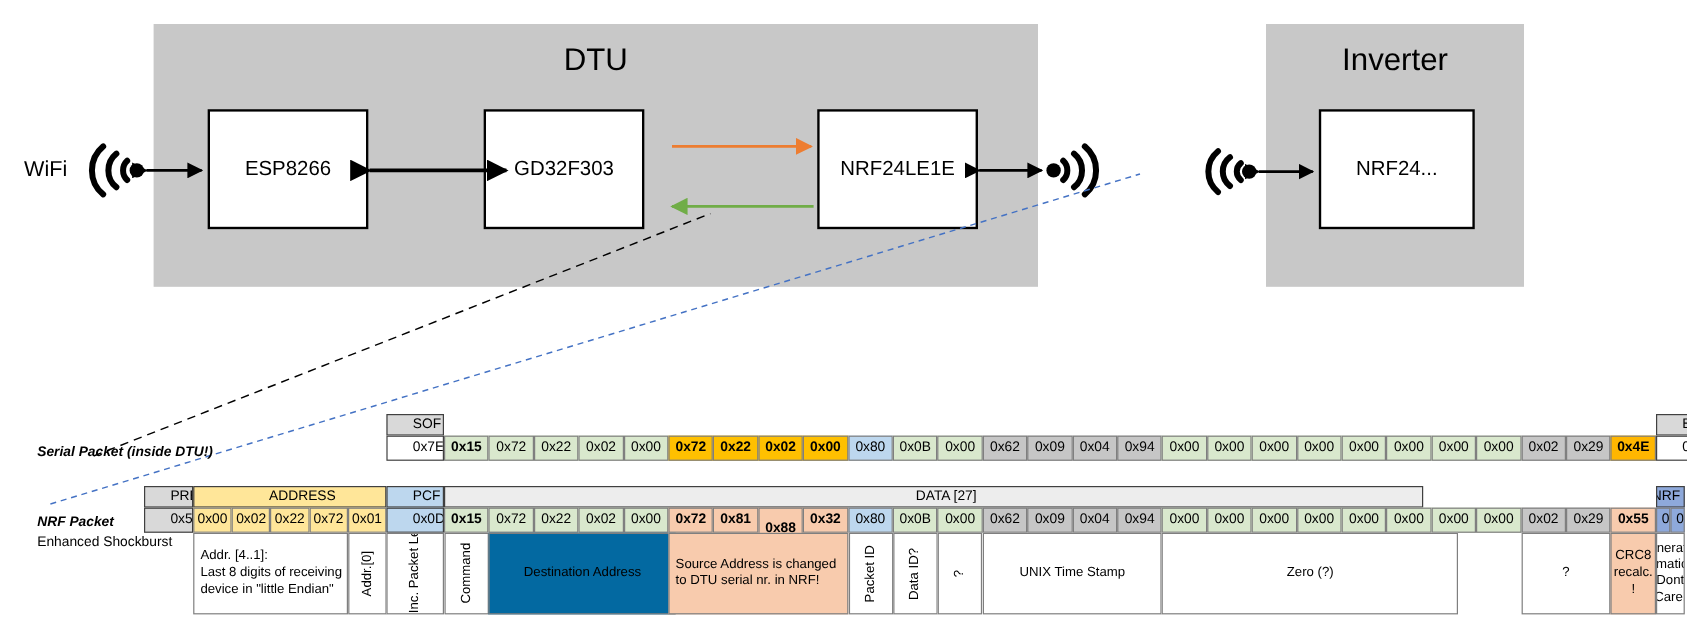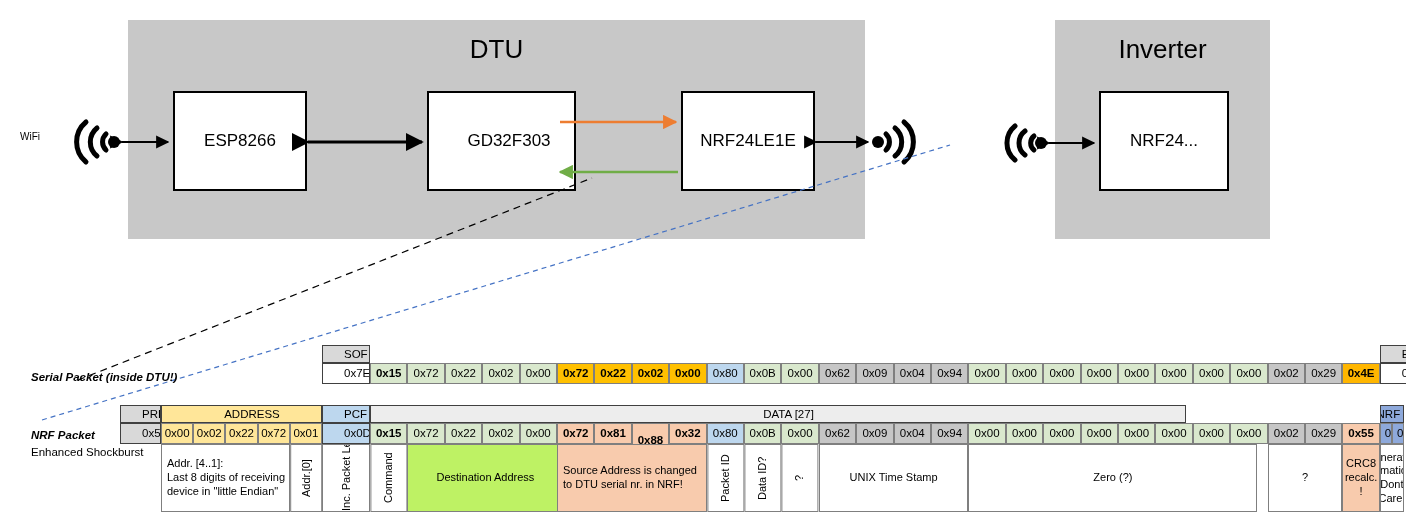--- a/index.html
+++ b/index.html
@@ -16,21 +16,21 @@
   .enclosure-title{
     position:absolute;left:0;right:0;top:14px;text-align:center;
     font-size:26px;line-height:30px;color:#000;
   }
   .chip{
     position:absolute;background:#ffffff;border:2.5px solid #000;
     display:flex;align-items:center;justify-content:center;
     font-size:17px;color:#000;text-align:center;
   }
 
-  .wifi-label{position:absolute;font-size:10px;color:#000;}
+  .wifi-label{position:absolute;font-size:18px;color:#000;}
 
   svg.overlay{position:absolute;left:0;top:0;width:1406px;height:523px;pointer-events:none;}
 
   
   #packets{position:absolute;left:0;top:0;width:1406px;height:523px;}
 
   .rowlabel{
     position:absolute;font-size:11.5px;font-style:italic;font-weight:bold;color:#000;
     white-space:nowrap;
     margin-left:25px;
@@ -63,21 +63,21 @@
 <div id="top-diagram">
 
   <div class="enclosure" style="left:128px;top:20px;width:737px;height:219px;">
     <div class="enclosure-title">DTU</div>
   </div>
 
   <div class="chip" style="left:173px;top:91px;width:130px;height:96px;">
     <span>ESP8266</span>
   </div>
 
-  <div class="chip" style="left:427px;top:91px;width:130px;height:96px;padding-left:15px;">
+  <div class="chip" style="left:403px;top:91px;width:130px;height:96px;">
     <span>GD32F303</span>
   </div>
 
   <div class="chip" style="left:681px;top:91px;width:130px;height:96px;">
     <span>NRF24LE1E</span>
   </div>
 
   <div class="enclosure" style="left:1055px;top:20px;width:215px;height:219px;">
     <div class="enclosure-title">Inverter</div>
   </div>
@@ -221,24 +221,24 @@
       <div class="cell thick" style="left: 1379.8px; top: 405px; width: 24.2px; height: 18px; background: rgb(142, 169, 219);">NRF CRC</div>
       <div class="cell left" style="left: 1379.8px; top: 423px; width: 12.1px; height: 21px; background: rgb(142, 169, 219);">0x..</div>
       <div class="cell left" style="left: 1391.9px; top: 423px; width: 12.1px; height: 21px; background: rgb(142, 169, 219);">0x..</div>
       <div class="cell desc lefttext" style="left: 161px; top: 444px; width: 128.8px; height: 68px; background: rgb(255, 255, 255);">Addr. [4..1]:<br>Last 8 digits of receiving device in "little Endian"</div>
       <div class="cell vert" style="left: 289.8px; top: 444px; width: 32.2px; height: 68px; background: rgb(255, 255, 255);">Addr.[0]</div>
       <div class="cell vert" style="left: 322px; top: 444px; width: 48px; height: 68px; background: rgb(255, 255, 255);">
         <span class="vline">9 Bit!</span>
         <span class="vline">Inc. Packet Length</span>
       </div>
       <div class="cell vert" style="left: 370px; top: 444px; width: 37.4px; height: 68px; background: rgb(255, 255, 255);">Command</div>
-      <div class="cell desc" style="left: 407.4px; top: 444px; width: 156px; height: 68px; background: #bef264;">Destination Address</div>
+      <div class="cell desc" style="left: 407.4px; top: 444px; width: 156px; height: 68px; background: #0369a1;">Destination Address</div>
       <div class="cell desc lefttext" style="left: 557px; top: 444px; width: 149.6px; height: 68px; background: rgb(248, 203, 173);">Source Address is changed to DTU serial nr. in NRF!</div>
       <div class="cell vert" style="left: 706.6px; top: 444px; width: 37.4px; height: 68px; background: rgb(255, 255, 255);">Packet ID</div>
       <div class="cell vert" style="left: 744px; top: 444px; width: 37.4px; height: 68px; background: rgb(255, 255, 255);">Data ID?</div>
       <div class="cell vert" style="left: 781.4px; top: 444px; width: 37.4px; height: 68px; background: rgb(255, 255, 255);">?</div>
       <div class="cell desc" style="left: 818.8px; top: 444px; width: 149.6px; height: 68px; background: rgb(255, 255, 255);">UNIX Time Stamp</div>
-      <div class="cell desc" style="left: 968.4px; top: 444px; width: 289px; height: 68px; background: rgb(255, 255, 255);">Zero (?)</div>
+      <div class="cell desc" style="left: 968.4px; top: 444px; width: 247px; height: 68px; background: rgb(255, 255, 255);">Zero (?)</div>
       <div class="cell desc" style="left: 1267.6px; top: 444px; width: 74.8px; height: 68px; background: rgb(255, 255, 255);">?</div>
       <div class="cell desc" style="left: 1342.4px; top: 444px; width: 37.4px; height: 68px; background: rgb(248, 203, 173);">CRC8<br>recalc.<br>!</div>
       <div class="cell desc" style="left: 1379.8px; top: 444px; width: 24.2px; height: 68px; background: rgb(255, 255, 255);">Generated<br>automatically.<br>Dont<br>Care!</div>
     </div>
 </div>
 
 </body></html>

